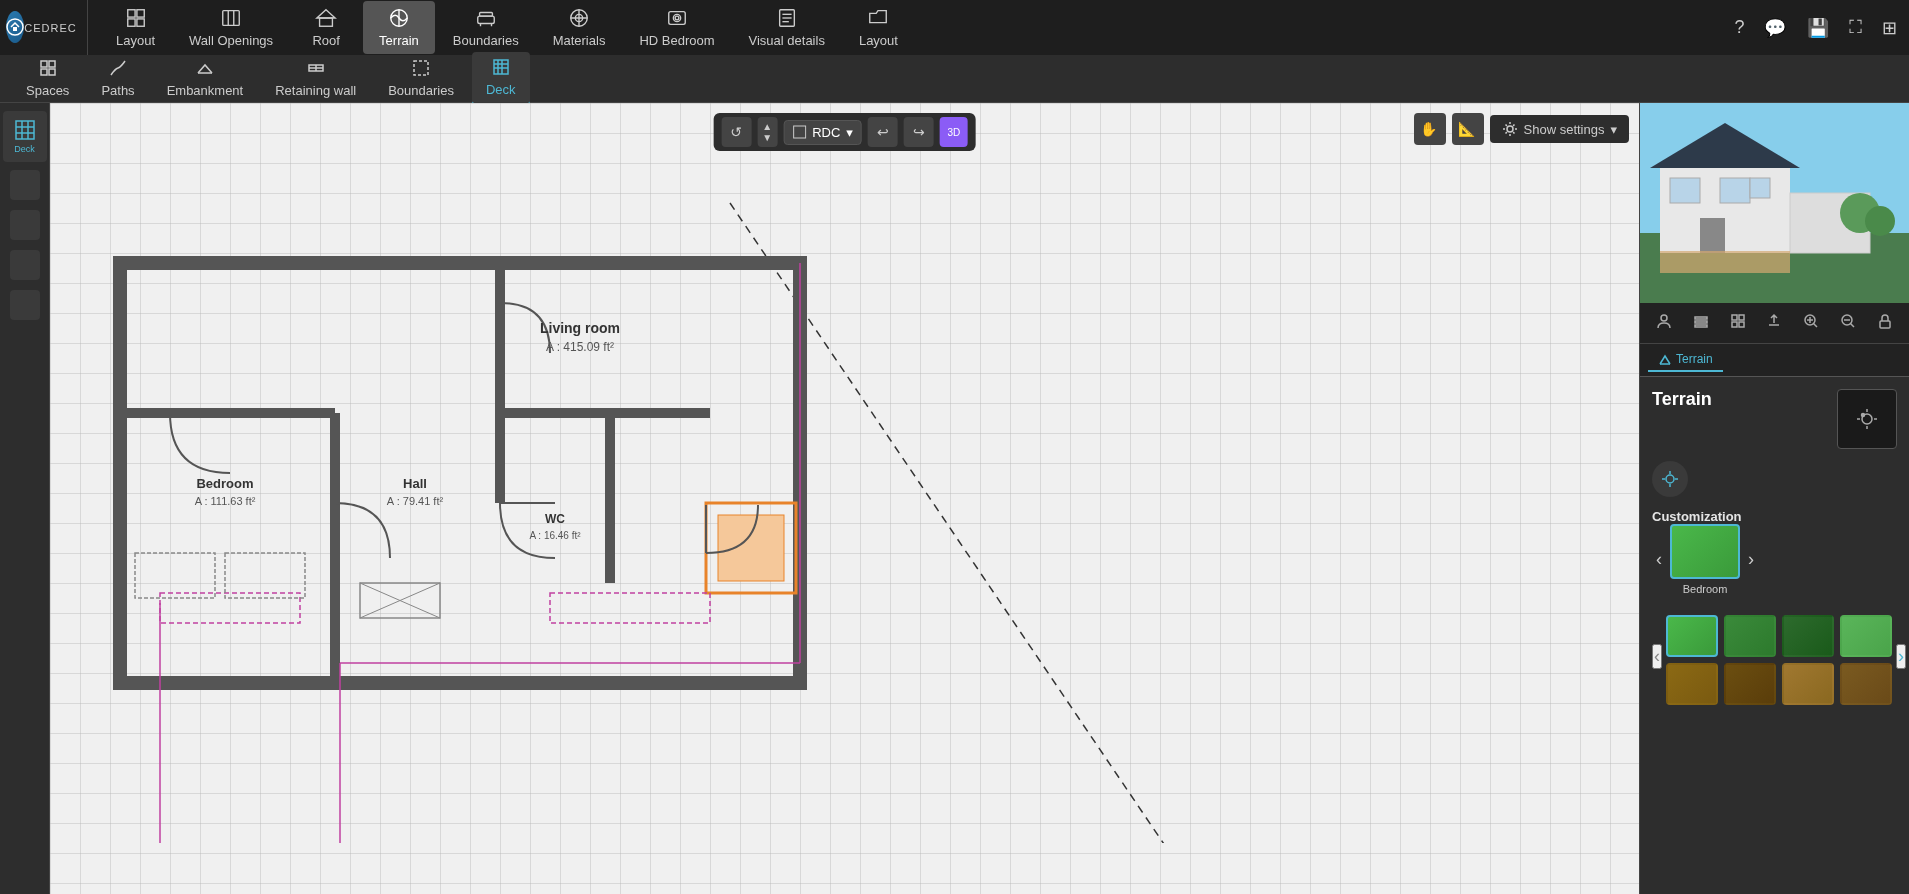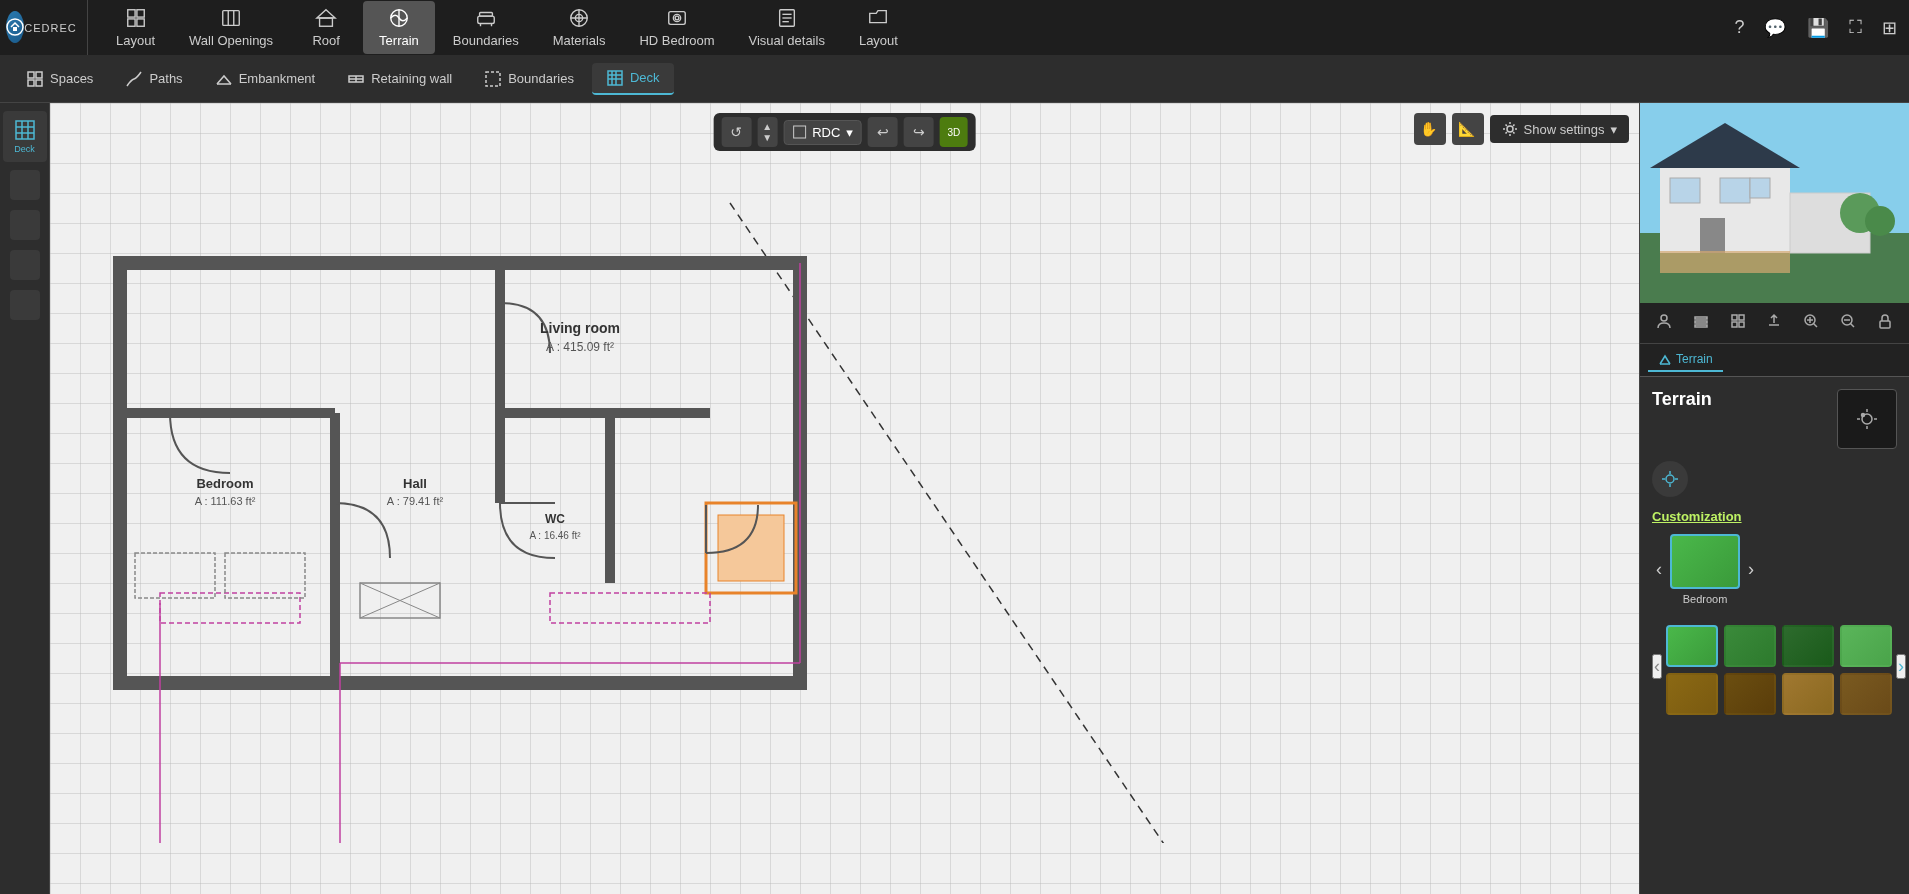--- a/index.html
+++ b/index.html
@@ -91,20 +91,21 @@
     }
     .sub-item {
       display: flex;
       align-items: center;
       gap: 6px;
       color: #ccc;
       font-size: 13px;
       padding: 6px 14px;
       cursor: pointer;
       border-radius: 4px;
+      flex-direction: column;
     }
     .sub-item.active {
       background: #3a3a3a;
       border-bottom: 2px solid #4db8d4;
       color: #fff;
     }
     .sub-item svg { width: 18px; height: 18px; }
 
     
     .main-area {
@@ -295,25 +296,23 @@
       background: #3a3a3a;
       border-radius: 50%;
       display: flex;
       align-items: center;
       justify-content: center;
       margin-bottom: 12px;
       color: #4db8d4;
       font-size: 16px;
     }
     .customization-label {
-      color: #bef264;
+      color: #e5e5e5;
       font-size: 13px;
-      margin-bottom: 10px;
       font-weight: bold;
-      text-decoration: underline;
     }
     .terrain-carousel {
       display: flex;
       align-items: center;
       gap: 4px;
       margin-bottom: 12px;
     }
     .carousel-arrow {
       background: none;
       border: none;
@@ -568,21 +567,21 @@
       </button>
       <div class="floor-select">
         <svg width="14" height="14" viewBox="0 0 14 14" fill="none" stroke="#ccc" stroke-width="1">
           <rect x="1" y="1" width="12" height="12"></rect>
         </svg>
         <span>RDC</span>
         <span>▾</span>
       </div>
       <button class="canvas-btn">↩</button>
       <button class="canvas-btn">↪</button>
-      <button class="canvas-btn" style="background:#4d7c0f;color:#fff;font-size:10px;width:28px">3D</button>
+      <button class="canvas-btn" style="background:#8b5cf6;color:#fff;font-size:10px;width:28px">3D</button>
     </div>
 
     <div class="canvas-toolbar-right">
       <button class="canvas-btn" style="width:32px;height:32px">✋</button>
       <button class="canvas-btn" style="width:32px;height:32px">📐</button>
       <button class="show-settings-btn">
         <svg width="16" height="16" viewBox="0 0 16 16" fill="none" stroke="#ccc" stroke-width="1.5">
           <circle cx="8" cy="8" r="3"></circle>
           <path d="M8 1 v2 M8 13 v2 M1 8 h2 M13 8 h2 M3.5 3.5 l1.4 1.4 M11.1 11.1 l1.4 1.4 M3.5 12.5 l1.4-1.4 M11.1 4.9 l1.4-1.4"></path>
         </svg>

